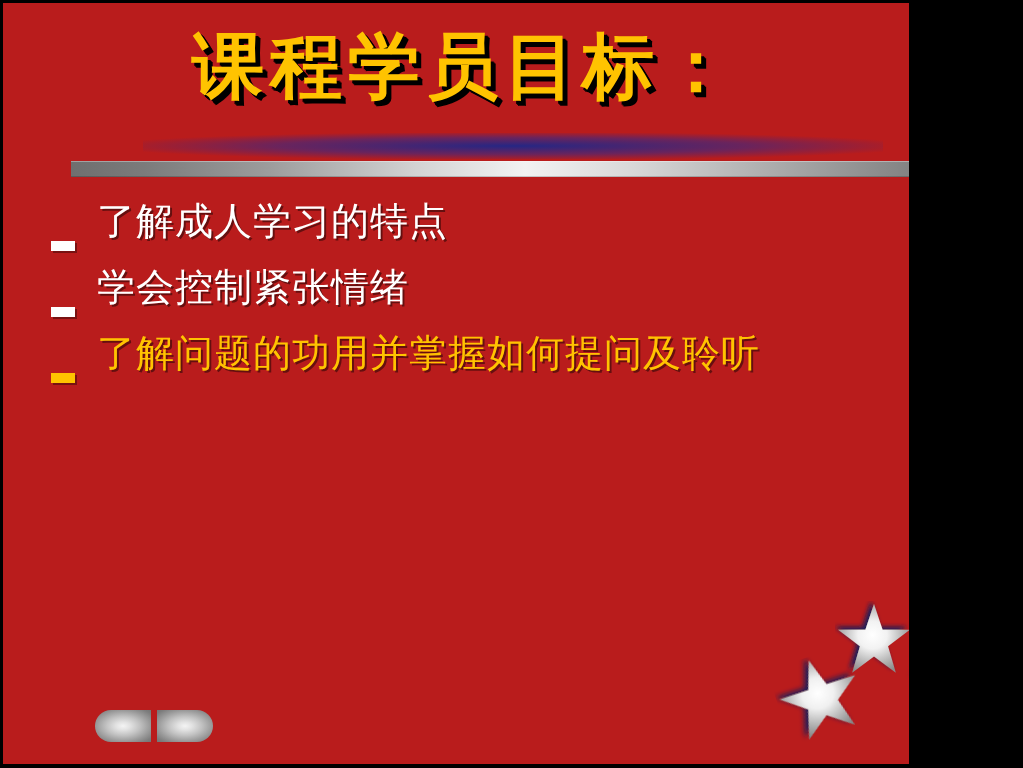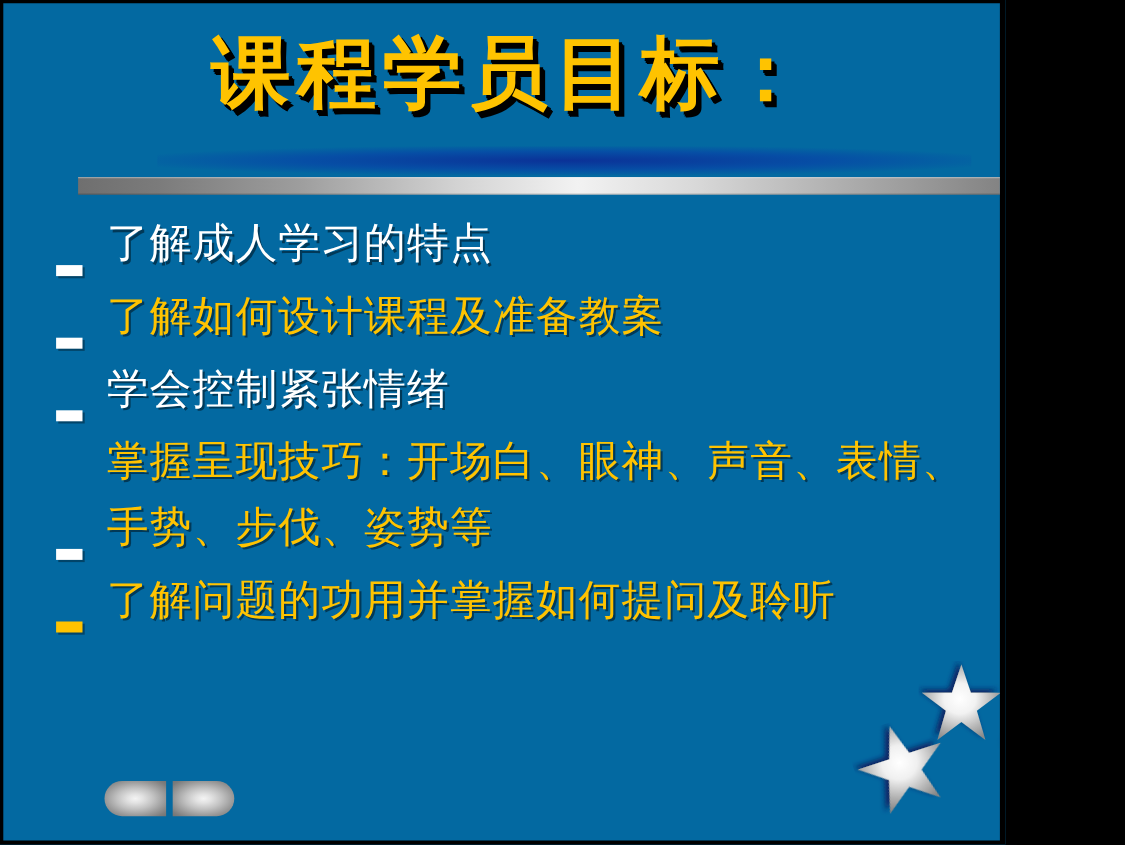--- a/index.html
+++ b/index.html
@@ -17,21 +17,21 @@
 
   #slide {
     position: relative;
     width: 914px;
     height: 768px;
     box-sizing: border-box;
     border-top: 3px solid #000000;
     border-left: 3px solid #000000;
     border-right: 5px solid #000000;
     border-bottom: 4px solid #000000;
-    background: #0369a1;
+    background: #b91c1c;
     overflow: hidden;
   }
 
   
   #title-block {
     position: absolute;
     left: 0;
     top: 24px;
     width: 100%;
     text-align: center;
@@ -168,35 +168,26 @@
 
   <div id="divider"></div>
 
   <div id="bullets">
 
     <div class="bullet-row">
       <span class="bullet-mark white"></span>
       <span class="bullet-text white">了解成人学习的特点</span>
     </div>
 
-    <div class="bullet-row">
-      <span class="bullet-mark white"></span>
-      <span class="bullet-text gold">了解如何设计课程及准备教案</span>
-    </div>
 
     <div class="bullet-row">
       <span class="bullet-mark white"></span>
       <span class="bullet-text white">学会控制紧张情绪</span>
     </div>
 
-    <div class="bullet-row">
-      <span class="bullet-mark white"></span>
-      <span class="bullet-text gold">掌握呈现技巧：开场白、眼神、声音、表情、
-手势、步伐、姿势等</span>
-    </div>
 
 
     <div class="bullet-row">
       <span class="bullet-mark gold"></span>
       <span class="bullet-text gold">了解问题的功用并掌握如何提问及聆听</span>
     </div>
 
   </div>
 
   <svg class="star" style="left:832px; top:598px;" width="78" height="78" viewBox="0 0 100 100">

